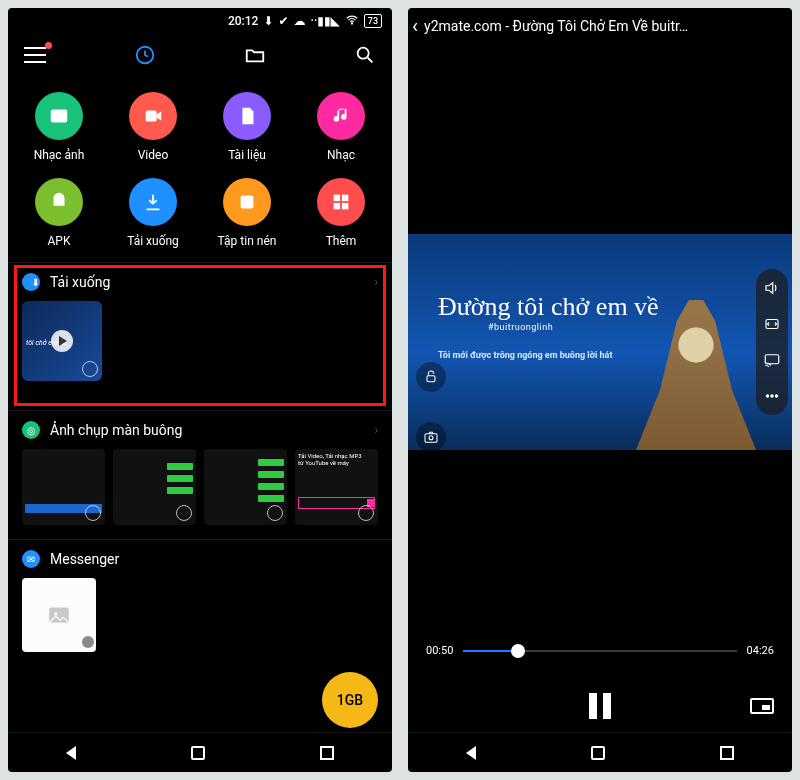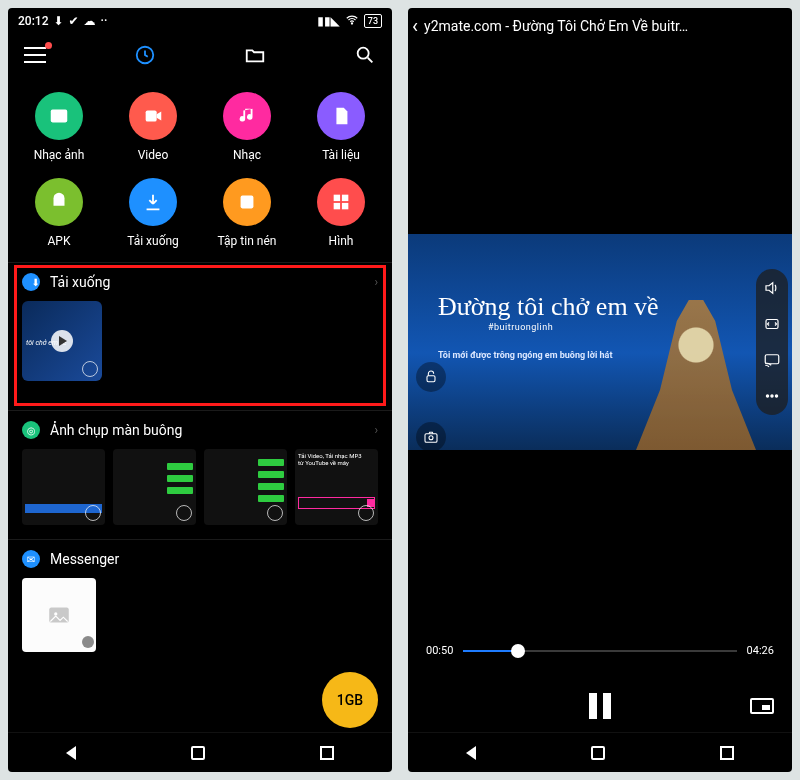--- a/index.html
+++ b/index.html
@@ -10,21 +10,21 @@
     display: flex; gap: 16px; padding: 8px;
   }
   .phone {
     width: 384px; height: 764px;
     background: #000; border-radius: 4px;
     position: relative; overflow: hidden; color: #fff;
     display: flex; flex-direction: column;
   }
   
   .statusbar {
-    height: 26px; display: flex; justify-content: space-between; align-items: center;
+    height: 26px; display: flex; justify-content: flex-end; align-items: center;
     padding: 0 10px; font-size: 12px; font-weight: 500;
   }
   .statusbar .sb-left, .statusbar .sb-right { display: flex; align-items: center; gap: 5px; }
   .batt {
     border: 1px solid #fff; border-radius: 2px;
     font-size: 9px; padding: 0 3px; line-height: 12px;
   }
   .sb-icon { font-size: 12px; }
   
   .topbar { height: 42px; display: flex; justify-content: space-between; align-items: center; padding: 0 16px; }
@@ -157,35 +157,35 @@
       <div class="cat">
         <div class="cat-c" style="background:#ff5a4d">
     <svg viewBox="0 0 24 24">
             <rect x="4" y="6" width="12" height="12" rx="2"></rect>
             <path d="M16 10l5-3v10l-5-3z"></path>
           </svg>
         </div>
     <span class="cat-lbl">Video</span>
       </div>
       <div class="cat">
-        <div class="cat-c" style="background:#ff2aa0">
-    <svg viewBox="0 0 24 24">
-            <path d="M10 4v11a3 3 0 1 1-2-2.8V6l10-2v9a3 3 0 1 1-2-2.8V4z"></path>
-          </svg>
-        </div>
-    <span class="cat-lbl">Nhạc</span>
-      </div>
-      <div class="cat">
         <div class="cat-c" style="background:#8a5cff">
     <svg viewBox="0 0 24 24">
             <path d="M7 3h8l4 4v14H7z"></path>
             <path d="M9 12h8M9 15h8M9 9h5" stroke="#fff" stroke-width="1.2"></path>
           </svg>
         </div>
     <span class="cat-lbl">Tài liệu</span>
+      </div>
+      <div class="cat">
+        <div class="cat-c" style="background:#ff2aa0">
+    <svg viewBox="0 0 24 24">
+            <path d="M10 4v11a3 3 0 1 1-2-2.8V6l10-2v9a3 3 0 1 1-2-2.8V4z"></path>
+          </svg>
+        </div>
+    <span class="cat-lbl">Nhạc</span>
       </div>
       <div class="cat">
         <div class="cat-c" style="background:#7bbf2e">
     <svg viewBox="0 0 24 24">
             <circle cx="8" cy="5" r="1"></circle>
             <circle cx="16" cy="5" r="1"></circle>
             <path d="M6 8a6 6 0 0 1 12 0v8H6z"></path>
           </svg>
         </div>
     <span class="cat-lbl">APK</span>
@@ -210,21 +210,21 @@
       </div>
       <div class="cat">
         <div class="cat-c" style="background:#ff4d4d">
     <svg viewBox="0 0 24 24">
             <rect x="4" y="4" width="7" height="7"></rect>
             <rect x="13" y="4" width="7" height="7"></rect>
             <rect x="4" y="13" width="7" height="7"></rect>
             <rect x="13" y="13" width="7" height="7"></rect>
           </svg>
         </div>
-    <span class="cat-lbl">Hình</span>
+    <span class="cat-lbl">Thêm</span>
       </div>
     </div>
 
   <div class="sect" style="padding-bottom:18px; min-height:148px;">
     <div class="hl"></div>
     <div class="sect-h">
       <span class="badge" style="background:#1e90ff">
         <svg viewBox="0 0 24 24" width="10" height="10" fill="#fff">
             <path d="M12 3v10m0 0l-4-4m4 4l4-4M5 19h14"></path>
           </svg>⬇

